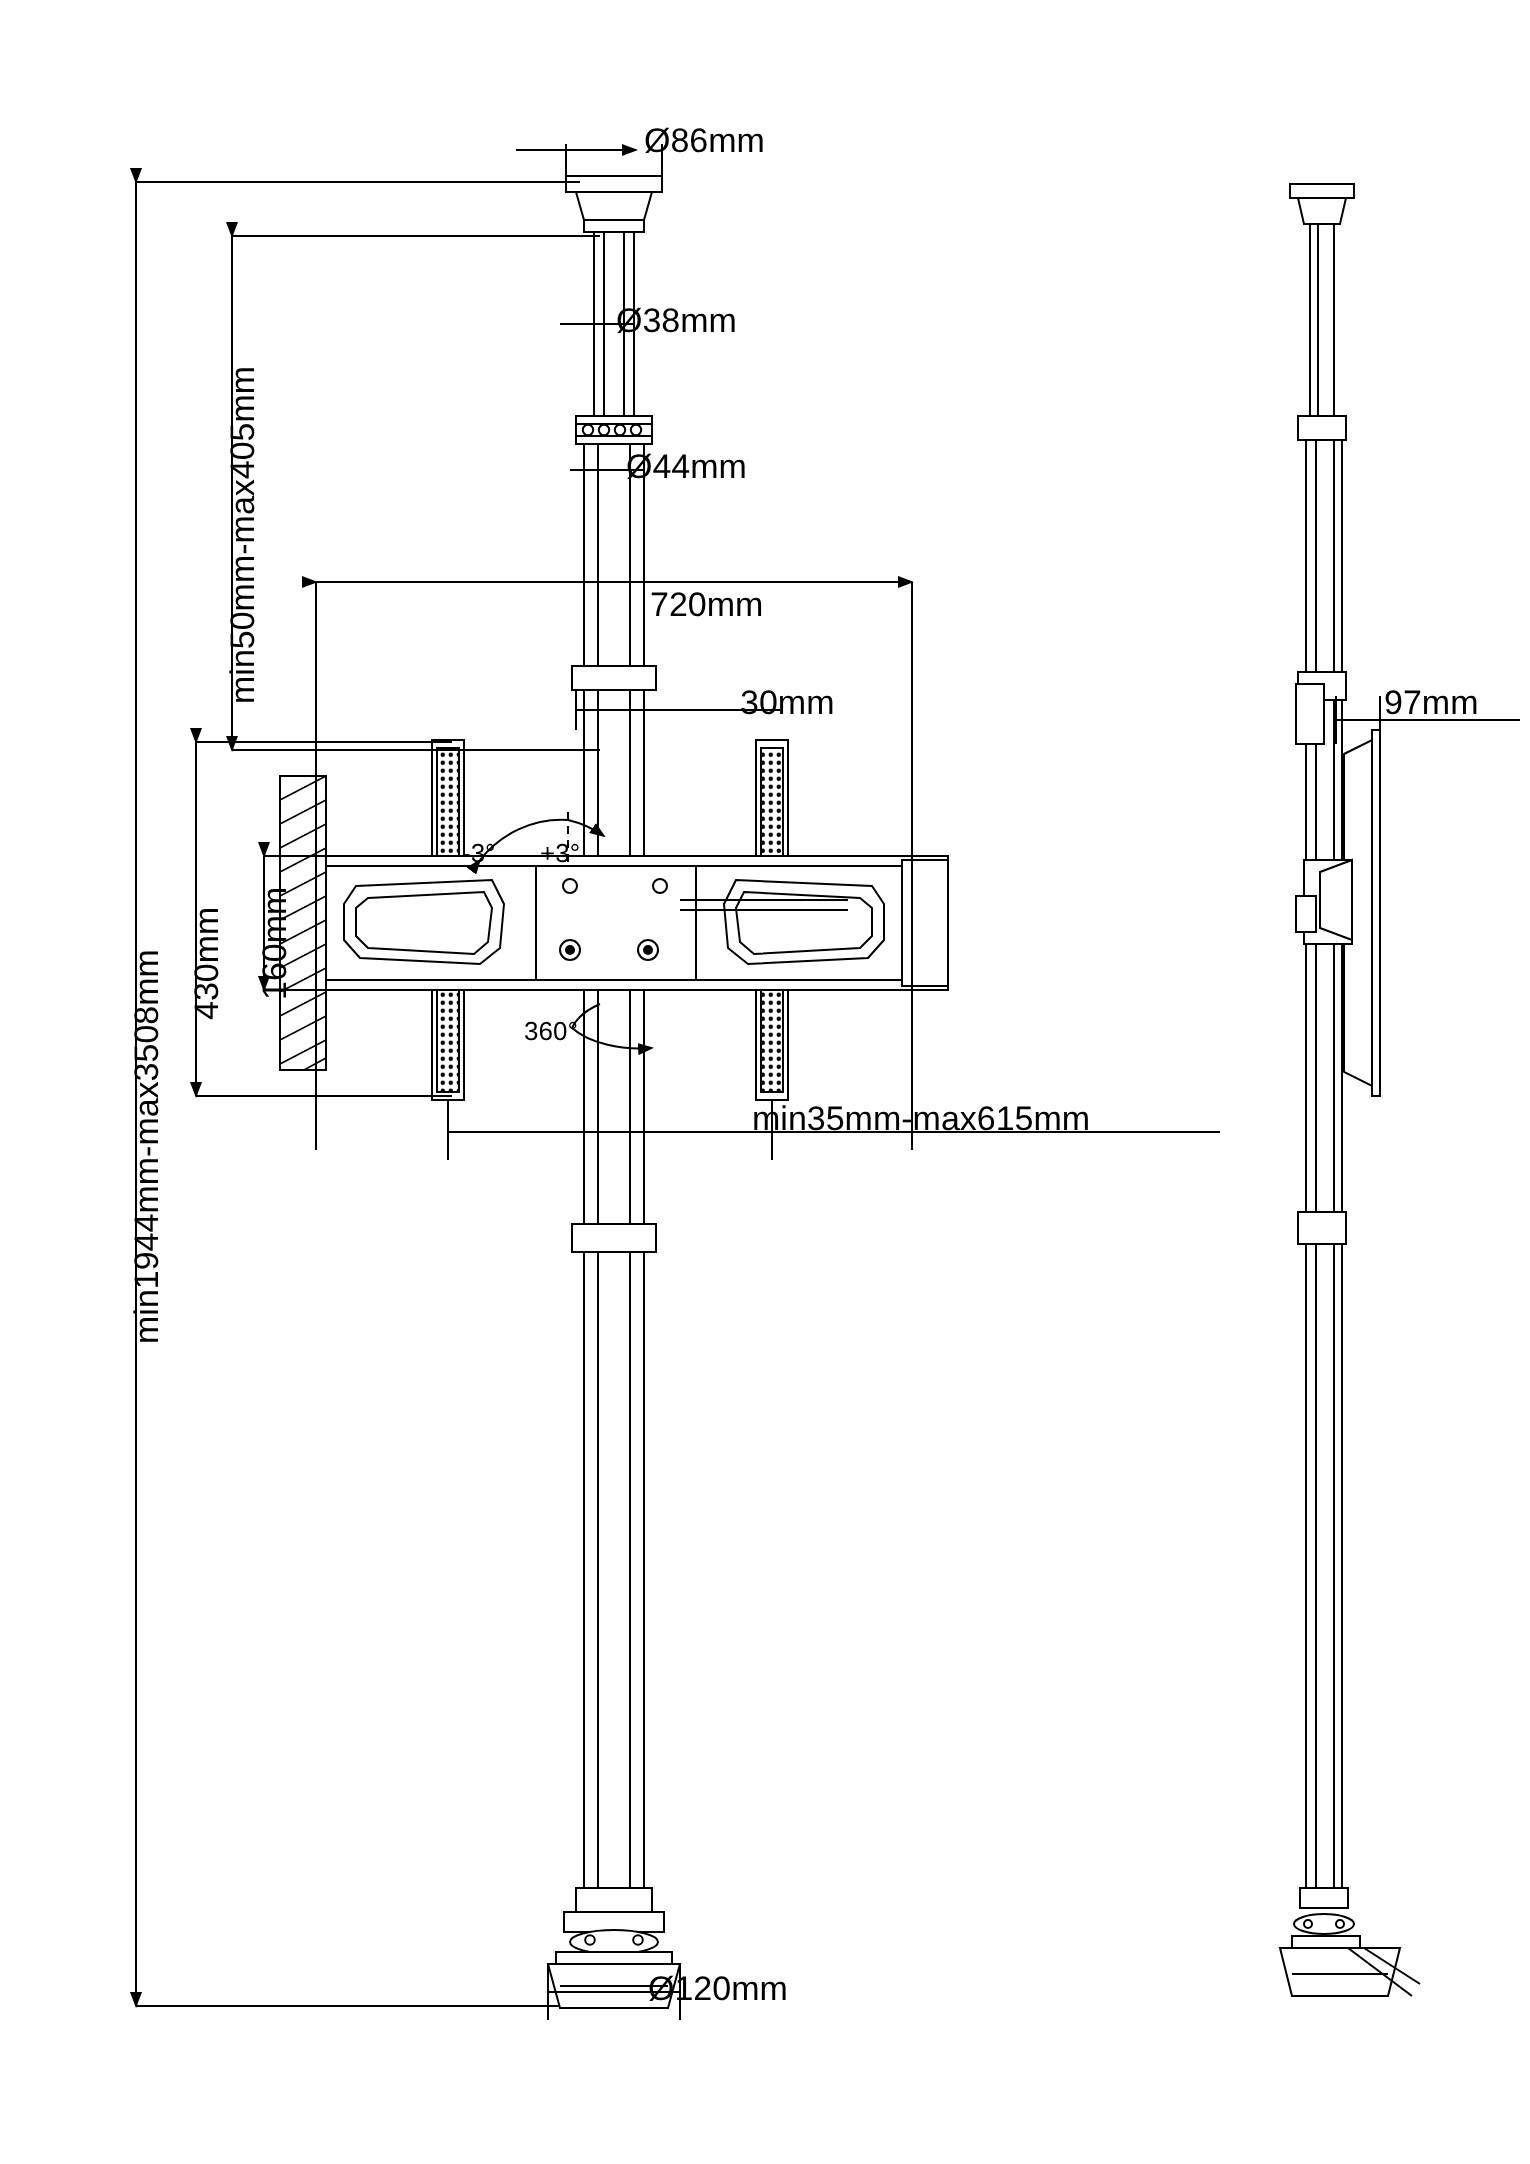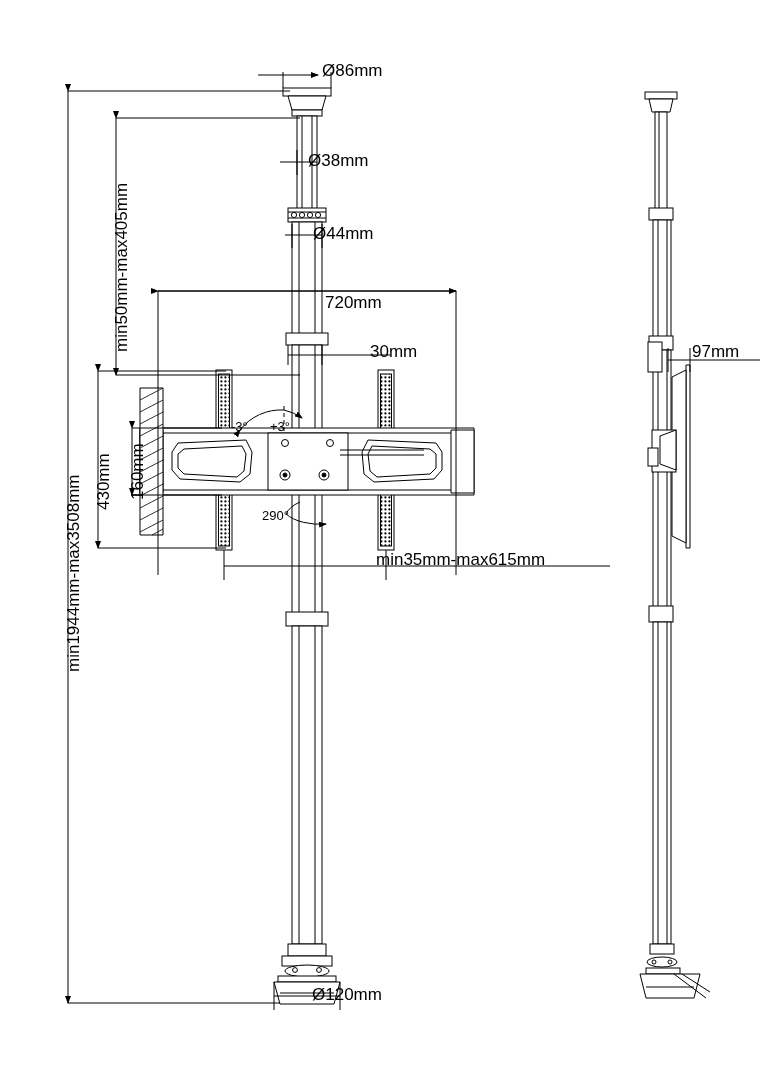--- a/index.html
+++ b/index.html
@@ -306,29 +306,29 @@
   <div class="dimtext" style="left:313px; top:225px;">Ø44mm</div>
 
   <div class="dimtext" style="left:325px; top:294px;">720mm</div>
 
   <div class="dimtext" style="left:330px; top:343px;margin-left:40px;">30mm</div>
 
   <div class="dimtext small" style="left:231px; top:420px;">-3°</div>
 
   <div class="dimtext small" style="left:270px; top:420px;">+3°</div>
 
-  <div class="dimtext small" style="left:262px; top:509px;">290°</div>
+  <div class="dimtext small" style="left:262px; top:509px;">360°</div>
 
   <div class="dimtext vert" style="left:95px; top:510px;">430mm</div>
 
   <div class="dimtext vert" style="left:129px; top:500px;">160mm</div>
 
   <div class="dimtext vert" style="left:113px; top:352px;">min50mm-max405mm</div>
 
   <div class="dimtext vert" style="left:65px; top:672px;">min1944mm-max3508mm</div>
 
   <div class="dimtext" style="left:376px; top:551px;">min35mm-max615mm</div>
 
-  <div class="dimtext" style="left:312px; top:986px;">Ø120mm</div>
+  <div class="dimtext" style="left:324px; top:986px;">Ø120mm</div>
 
   <div class="dimtext" style="left:692px; top:343px;">97mm</div>
 
 </div>
 
 </body></html>

